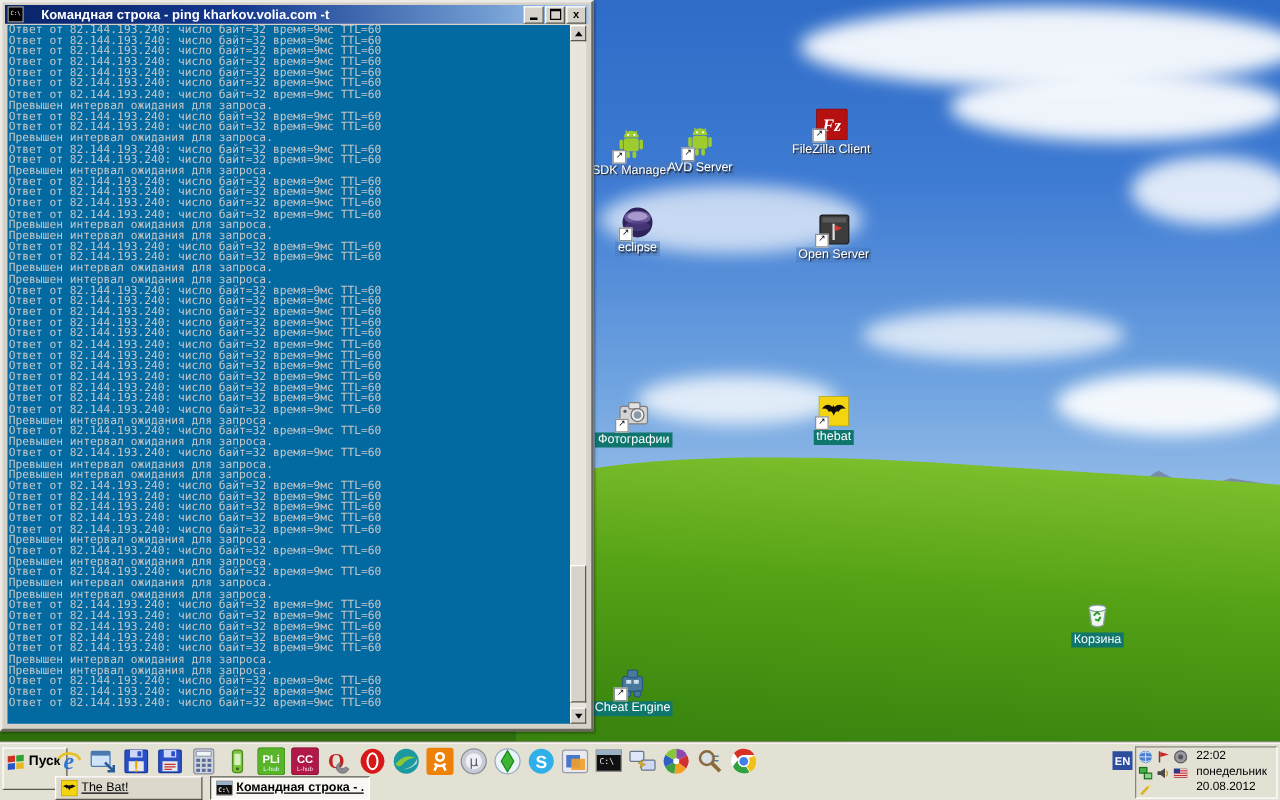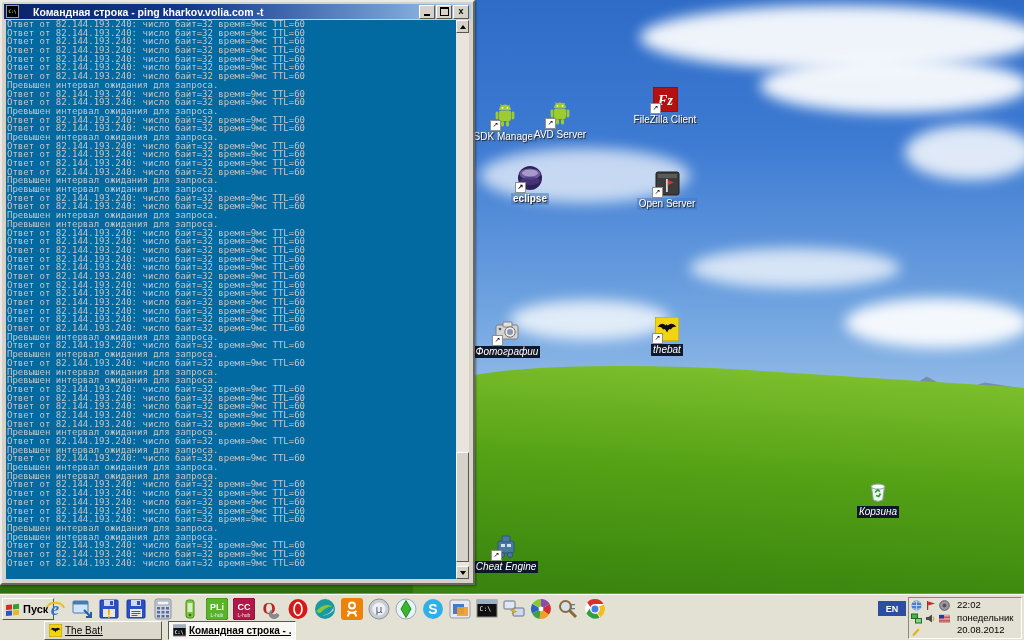--- a/index.html
+++ b/index.html
@@ -23,21 +23,21 @@
        background:linear-gradient(180deg,#7cbe2c 0%,#55a216 30%,#3e8a10 62%,#2e700c 100%);}
 
   
   .dicon{position:absolute;width:64px;display:flex;flex-direction:column;align-items:center;gap:2px;z-index:3;}
   .dicon-img{position:relative;width:26px;height:26px;display:flex;align-items:center;justify-content:center;}
   .sc-arrow{position:absolute;left:-2px;bottom:-2px;width:9px;height:9px;background:#fff;
        border:1px solid #8f8f8f;font-size:7px;line-height:8px;text-align:center;color:#000;}
   .dicon-label{max-width:74px;padding:0 2px;font-size:10px;line-height:12px;color:#fff;
        text-align:center;white-space:nowrap;text-shadow:1px 1px 1px #1a1a1a;
        background:rgba(70,120,190,.5);}
-  .dicon-label.sel{background:#0f172a;text-shadow:none;font-style:italic;}
+  .dicon-label.sel{background:#0f766e;text-shadow:none;}
 
   
   .console-window{position:absolute;left:0;top:0;width:471px;height:581px;z-index:5;
        background:#d6d2ca;border:2px solid;border-color:#eceae4 #6a685e #6a685e #eceae4;
        box-shadow:1px 1px 2px rgba(0,0,0,.4);}
   .titlebar{position:absolute;left:2px;top:2px;right:2px;height:15px;
        background:linear-gradient(90deg,#0a246a 0%,#13388f 40%,#6f9ad0 82%,#a6caf0 100%);
        display:flex;align-items:center;padding:0 2px;gap:3px;}
   .title-icon{width:11px;height:11px;background:#000;border:1px solid #9a9a9a;
        color:#fff;font:4.5px "DejaVu Sans Mono",monospace;line-height:11px;text-align:center;flex:0 0 auto;}
@@ -56,33 +56,33 @@
        border-color:#fff #5a584e #5a584e #fff;display:flex;align-items:center;justify-content:center;box-sizing:border-box;}
   .sb-up{top:0;} .sb-down{bottom:0;}
   .arr-up{width:0;height:0;border-left:3px solid transparent;border-right:3px solid transparent;border-bottom:4px solid #000;}
   .arr-down{width:0;height:0;border-left:3px solid transparent;border-right:3px solid transparent;border-top:4px solid #000;}
   .sb-thumb{position:absolute;left:0;top:432px;width:13px;height:110px;background:#d6d2ca;border:1px solid;
        border-color:#fff #5a584e #5a584e #fff;box-sizing:border-box;}
 
   
   .taskbar{position:absolute;left:0;bottom:0;width:1024px;height:45px;background:#e3e0d4;
        border-top:1px solid #fbfaf6;box-shadow:0 -1px 0 #8a887c;z-index:10;}
-  .start-btn{position:absolute;left:2px;top:3px;height:20px;padding:0 5px 0 3px;background:#e3e0d4;
+  .start-btn{position:absolute;left:2px;top:3px;height:20px;padding:0 5px 12px 3px;background:#e3e0d4;
        border:1px solid;border-color:#fff #5a584e #5a584e #fff;display:flex;align-items:center;gap:3px;
        font-weight:bold;font-size:11px;color:#000;}
   .quick-launch{position:absolute;left:44px;top:1px;height:25px;display:flex;align-items:center;gap:5px;}
   .ql{width:22px;height:22px;display:flex;align-items:center;justify-content:center;}
   .win-row{position:absolute;left:44px;top:26px;height:18px;display:flex;gap:6px;text-decoration:underline;}
   .win-btn{width:108px;height:17px;background:#dcd9cc;border:1px solid;
        border-color:#fff #5a584e #5a584e #fff;display:flex;align-items:center;gap:3px;padding:0 4px;
        font-size:10px;color:#000;overflow:hidden;}
   .win-btn.active{background:#f8f7f3;border-color:#5a584e #fff #fff #5a584e;font-weight:bold;width:118px;}
   .wb-ic{flex:0 0 auto;display:flex;}
   .wb-label{white-space:nowrap;overflow:hidden;}
-  .lang-box{position:absolute;right:118px;top:6px;width:28px;height:15px;background:#2d4d9e;color:#fff;
+  .lang-box{position:absolute;right:118px;top:6px;width:16px;height:15px;background:#2d4d9e;color:#fff;
        font:bold 9px "Liberation Sans",sans-serif;display:flex;align-items:center;justify-content:center;}
   .tray-panel{position:absolute;right:2px;top:2px;width:112px;height:40px;background:#e3e0d4;
        border:1px solid;border-color:#8a887c #fff #fff #8a887c;display:flex;}
   .tray-icons{width:46px;display:grid;grid-template-columns:repeat(3,13px);grid-auto-rows:12px;
        gap:1px;padding:2px 0 0 2px;}
   .tray-ic{width:11px;height:11px;display:flex;align-items:center;justify-content:center;}
   .tray-clock{flex:1;text-align:left;padding:1px 3px 0 0;font-size:9.5px;line-height:12.5px;color:#000;white-space:nowrap;}
 </style>
 </head>
 <body>
@@ -146,21 +146,21 @@
     <div class="dicon" style="left: 633px; top: 86px;">
       <div class="dicon-img">
         <svg width="25" height="25">
           <rect width="25" height="25" rx="2" fill="#b51111" stroke="#7d0a0a"></rect>
           <text x="12.5" y="18" font-size="14" font-weight="bold" font-style="italic" fill="#fff" text-anchor="middle" font-family="Liberation Serif">Fz</text>
         </svg>
         <span class="sc-arrow">↗</span>
       </div>
       <div class="dicon-label">FileZilla Client</div>
     </div>
-    <div class="dicon" style="left: 498px; top: 165px; font-weight: bold;">
+    <div class="dicon" style="left: 478px; top: 165px;">
       <div class="dicon-img">
         <svg width="26" height="26">
           <circle cx="13" cy="13" r="12" fill="#2e2258"></circle>
           <ellipse cx="13" cy="9" rx="10.5" ry="5.5" fill="#6a5a9e"></ellipse>
           <ellipse cx="13" cy="8" rx="8" ry="3.5" fill="#a898cc"></ellipse>
           <ellipse cx="13" cy="16" rx="10" ry="4" fill="#4a3a7e" opacity=".8"></ellipse>
         </svg>
         <span class="sc-arrow">↗</span>
       </div>
       <div class="dicon-label">eclipse</div>

